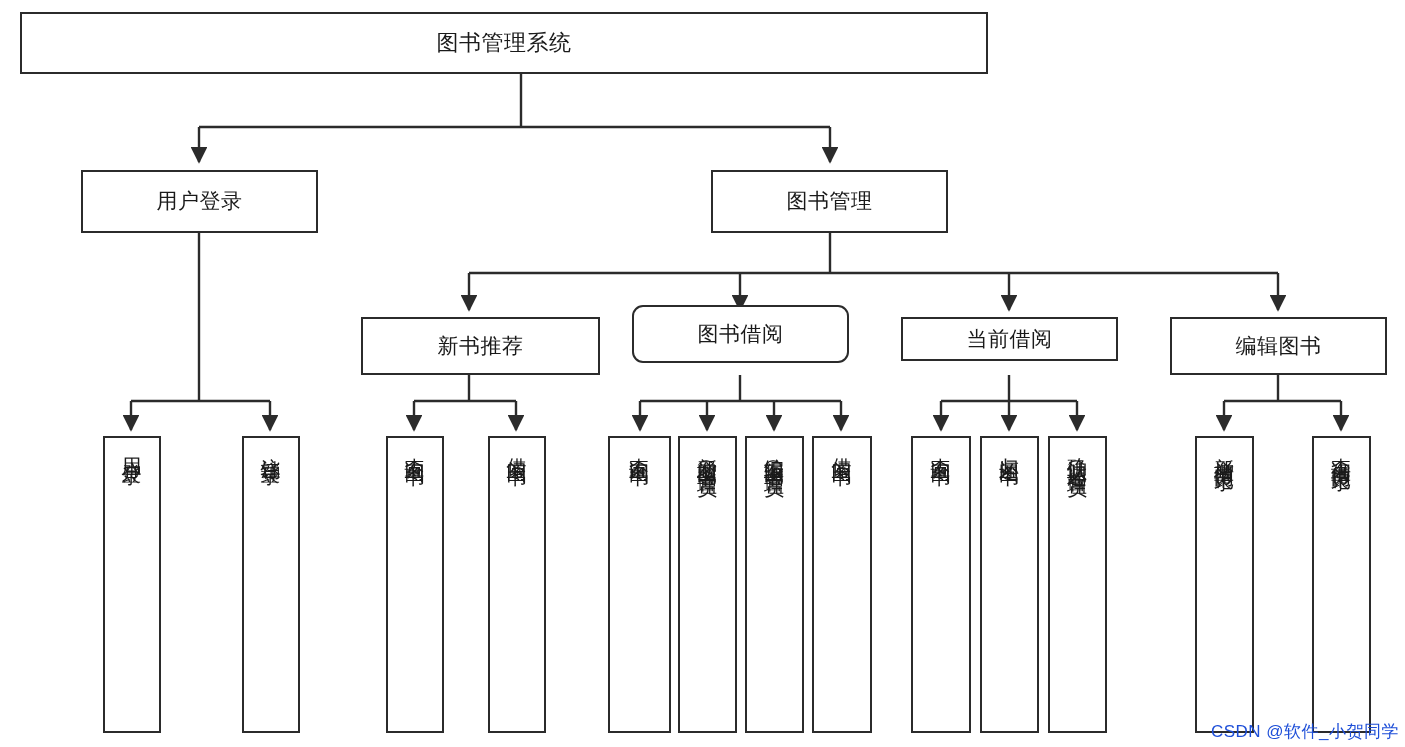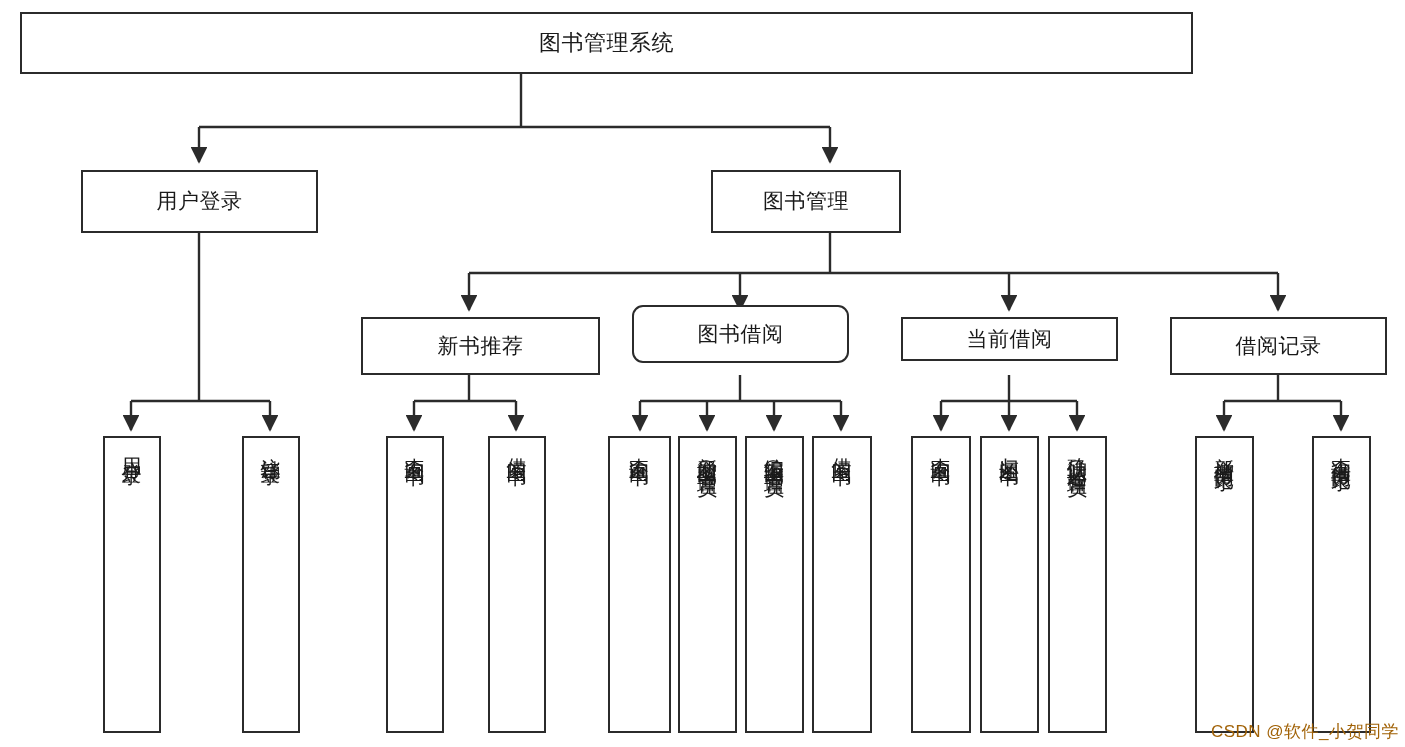--- a/index.html
+++ b/index.html
@@ -59,21 +59,21 @@
     font-size: 20px;
     letter-spacing: 3px;
     white-space: nowrap;
     line-height: 1;
   }
   #watermark {
     position: absolute;
     right: 6px;
     bottom: 4px;
     font-size: 17px;
-    color: #a16207;
+    color: #1d4ed8;
     white-space: nowrap;
     letter-spacing: 0.5px;
   }
 </style>
 </head>
 <body>
 
 <div id="canvas">
 
   <svg class="wires" viewBox="0 0 1405 747" xmlns="http://www.w3.org/2000/svg">
@@ -119,46 +119,46 @@
       <path d="M 1009 401 L 1009 430" marker-end="url(#arrow)"></path>
       <path d="M 1077 401 L 1077 430" marker-end="url(#arrow)"></path>
 
       <path d="M 1278 375 L 1278 401"></path>
       <path d="M 1224 401 L 1341 401"></path>
       <path d="M 1224 401 L 1224 430" marker-end="url(#arrow)"></path>
       <path d="M 1341 401 L 1341 430" marker-end="url(#arrow)"></path>
     </g>
   </svg>
 
-  <div class="node horiz" id="n-root" style="left:20px; top:12px; width:1173px; height:62px;">
+  <div class="node horiz" id="n-root" style="left:20px; top:12px; width:968px; height:62px;">
     <span class="lbl">图书管理系统</span>
   </div>
 
   <div class="node horiz" style="left:81px; top:170px; width:237px; height:63px;">
     <span class="lbl">用户登录</span>
   </div>
 
-  <div class="node horiz" style="left:711px; top:170px; width:190px; height:63px;">
+  <div class="node horiz" style="left:711px; top:170px; width:237px; height:63px;">
     <span class="lbl">图书管理</span>
   </div>
 
   <div class="node horiz" style="left:361px; top:317px; width:239px; height:58px;">
     <span class="lbl">新书推荐</span>
   </div>
 
   <div class="node horiz" style="left:632px; top:305px; width:217px; height:58px;border-radius:11px;">
     <span class="lbl">图书借阅</span>
   </div>
 
   <div class="node horiz" style="left:901px; top:317px; width:217px; height:44px;">
     <span class="lbl">当前借阅</span>
   </div>
 
   <div class="node horiz" style="left:1170px; top:317px; width:217px; height:58px;">
-    <span class="lbl">借阅记录</span>
+    <span class="lbl">编辑图书</span>
   </div>
 
   <div class="node vert" style="left:103px; top:436px; width:58px; height:297px;">
     <span class="lbl">用户登录</span>
   </div>
 
   <div class="node vert" style="left:242px; top:436px; width:58px; height:297px;">
     <span class="lbl">注销登录</span>
   </div>
 

